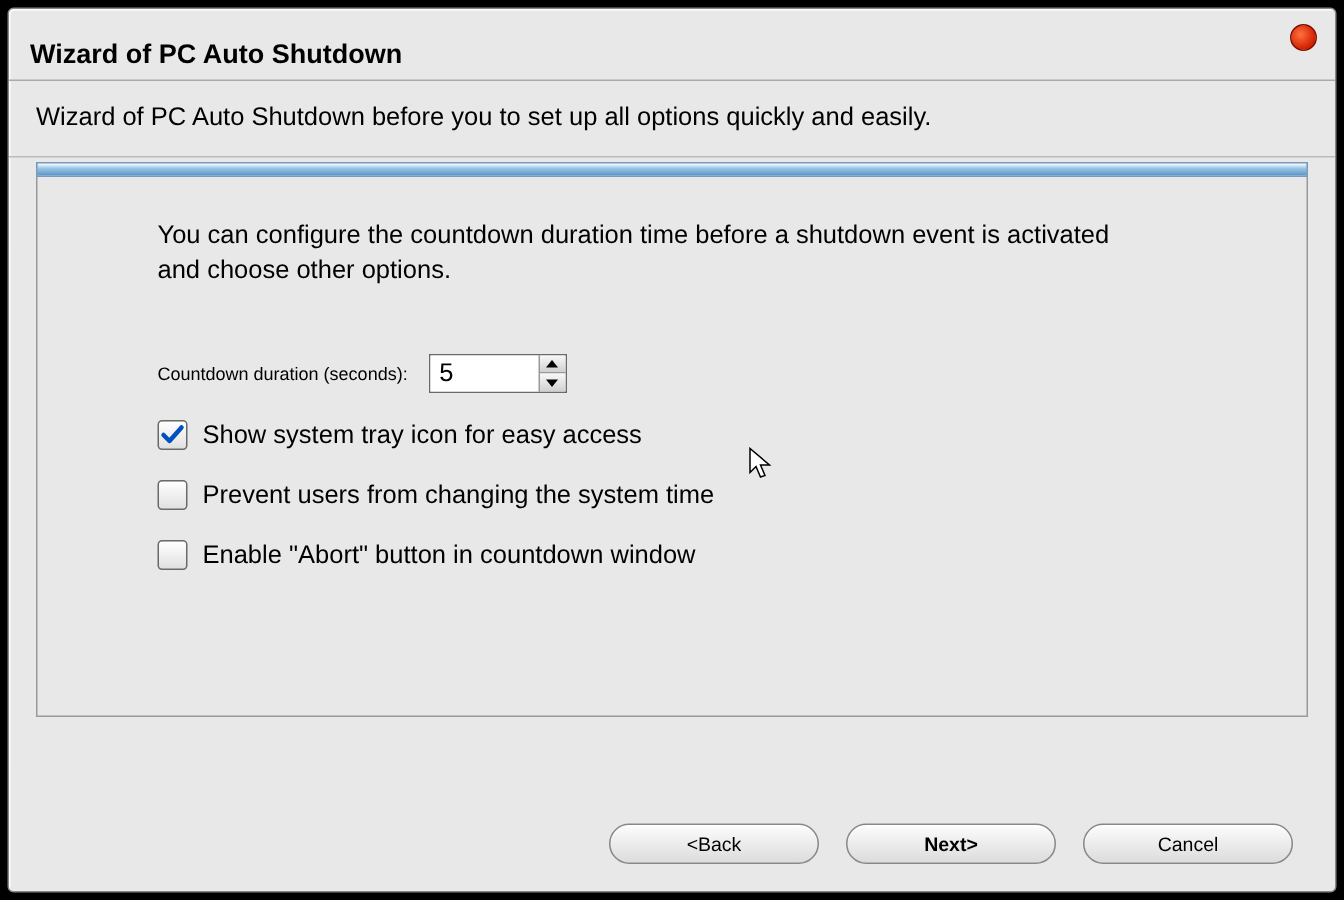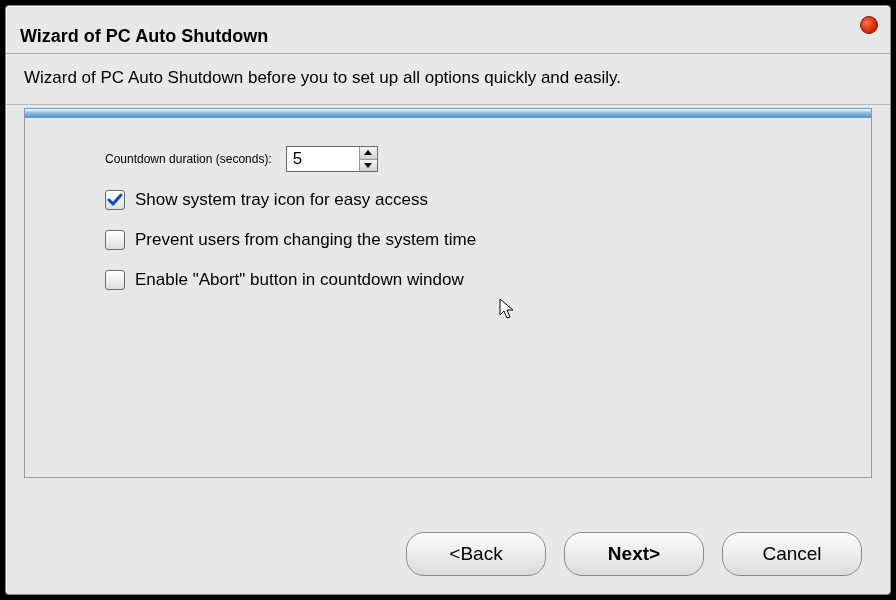--- a/index.html
+++ b/index.html
@@ -154,25 +154,25 @@
 }
 .button-bar {
   position: absolute;
   bottom: 18px;
   right: 28px;
   display: flex;
   gap: 18px;
 }
 .btn {
   min-width: 140px;
-  height: 44px;
+  height: 27px;
   border: 1px solid #888;
   border-radius: 18px;
   background: linear-gradient(#fcfcfc, #dcdcdc);
-  font-size: 19px;
+  font-size: 13px;
   font-family: inherit;
   cursor: pointer;
   color: #000;
   box-shadow: inset 0 1px 0 #fff;
 }
 .btn.primary { font-weight: bold; }
 .cursor {
   position: absolute;
   left: 474px;
   top: 190px;
@@ -188,20 +188,21 @@
     <div class="close-btn"></div>
   </div>
 
   <div class="subtitle-area">
     <div class="subtitle">Wizard of PC Auto Shutdown before you to set up all options quickly and easily.</div>
   </div>
 
   <div class="panel">
     <div class="panel-topstrip"></div>
     <div class="panel-body">
+      <div class="desc">You can configure the countdown duration time before a shutdown event is activated and choose other options.</div>
 
       <div class="row">
         <span class="row-label">Countdown duration (seconds):</span>
         <div class="spinner">
           <input type="text" value="5" style="">
           <div class="spinner-buttons">
             <div class="spin-up">
                 <div class="arrow-up"></div>
               </div>
             <div class="spin-down">

